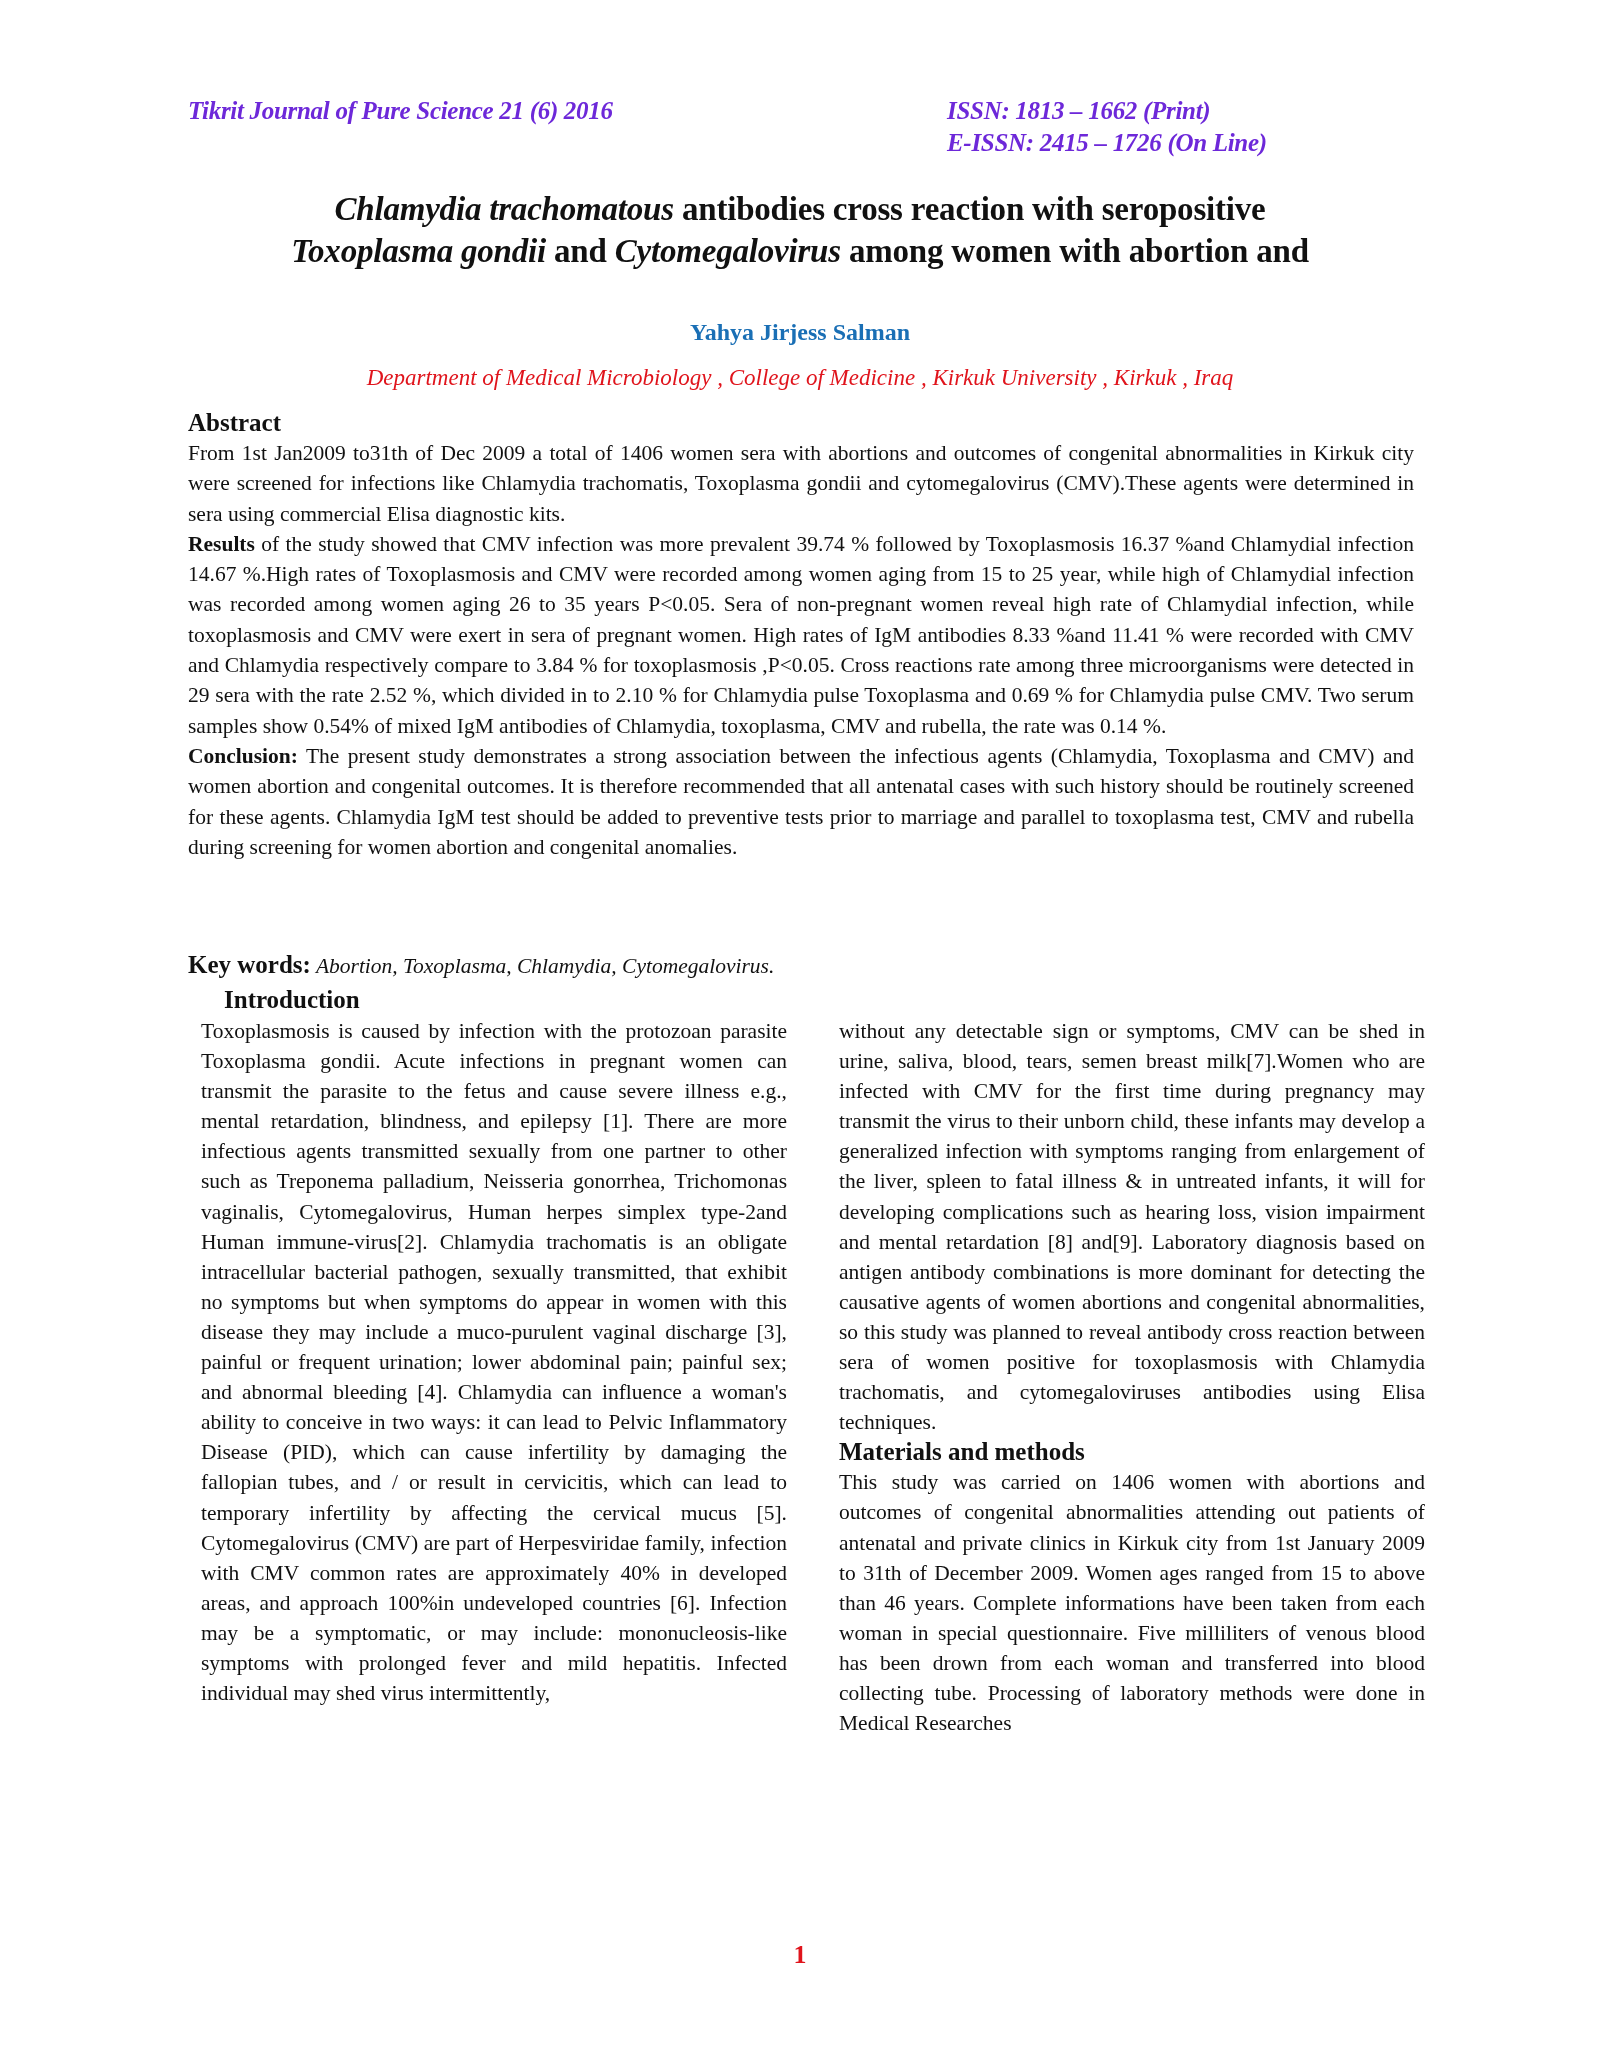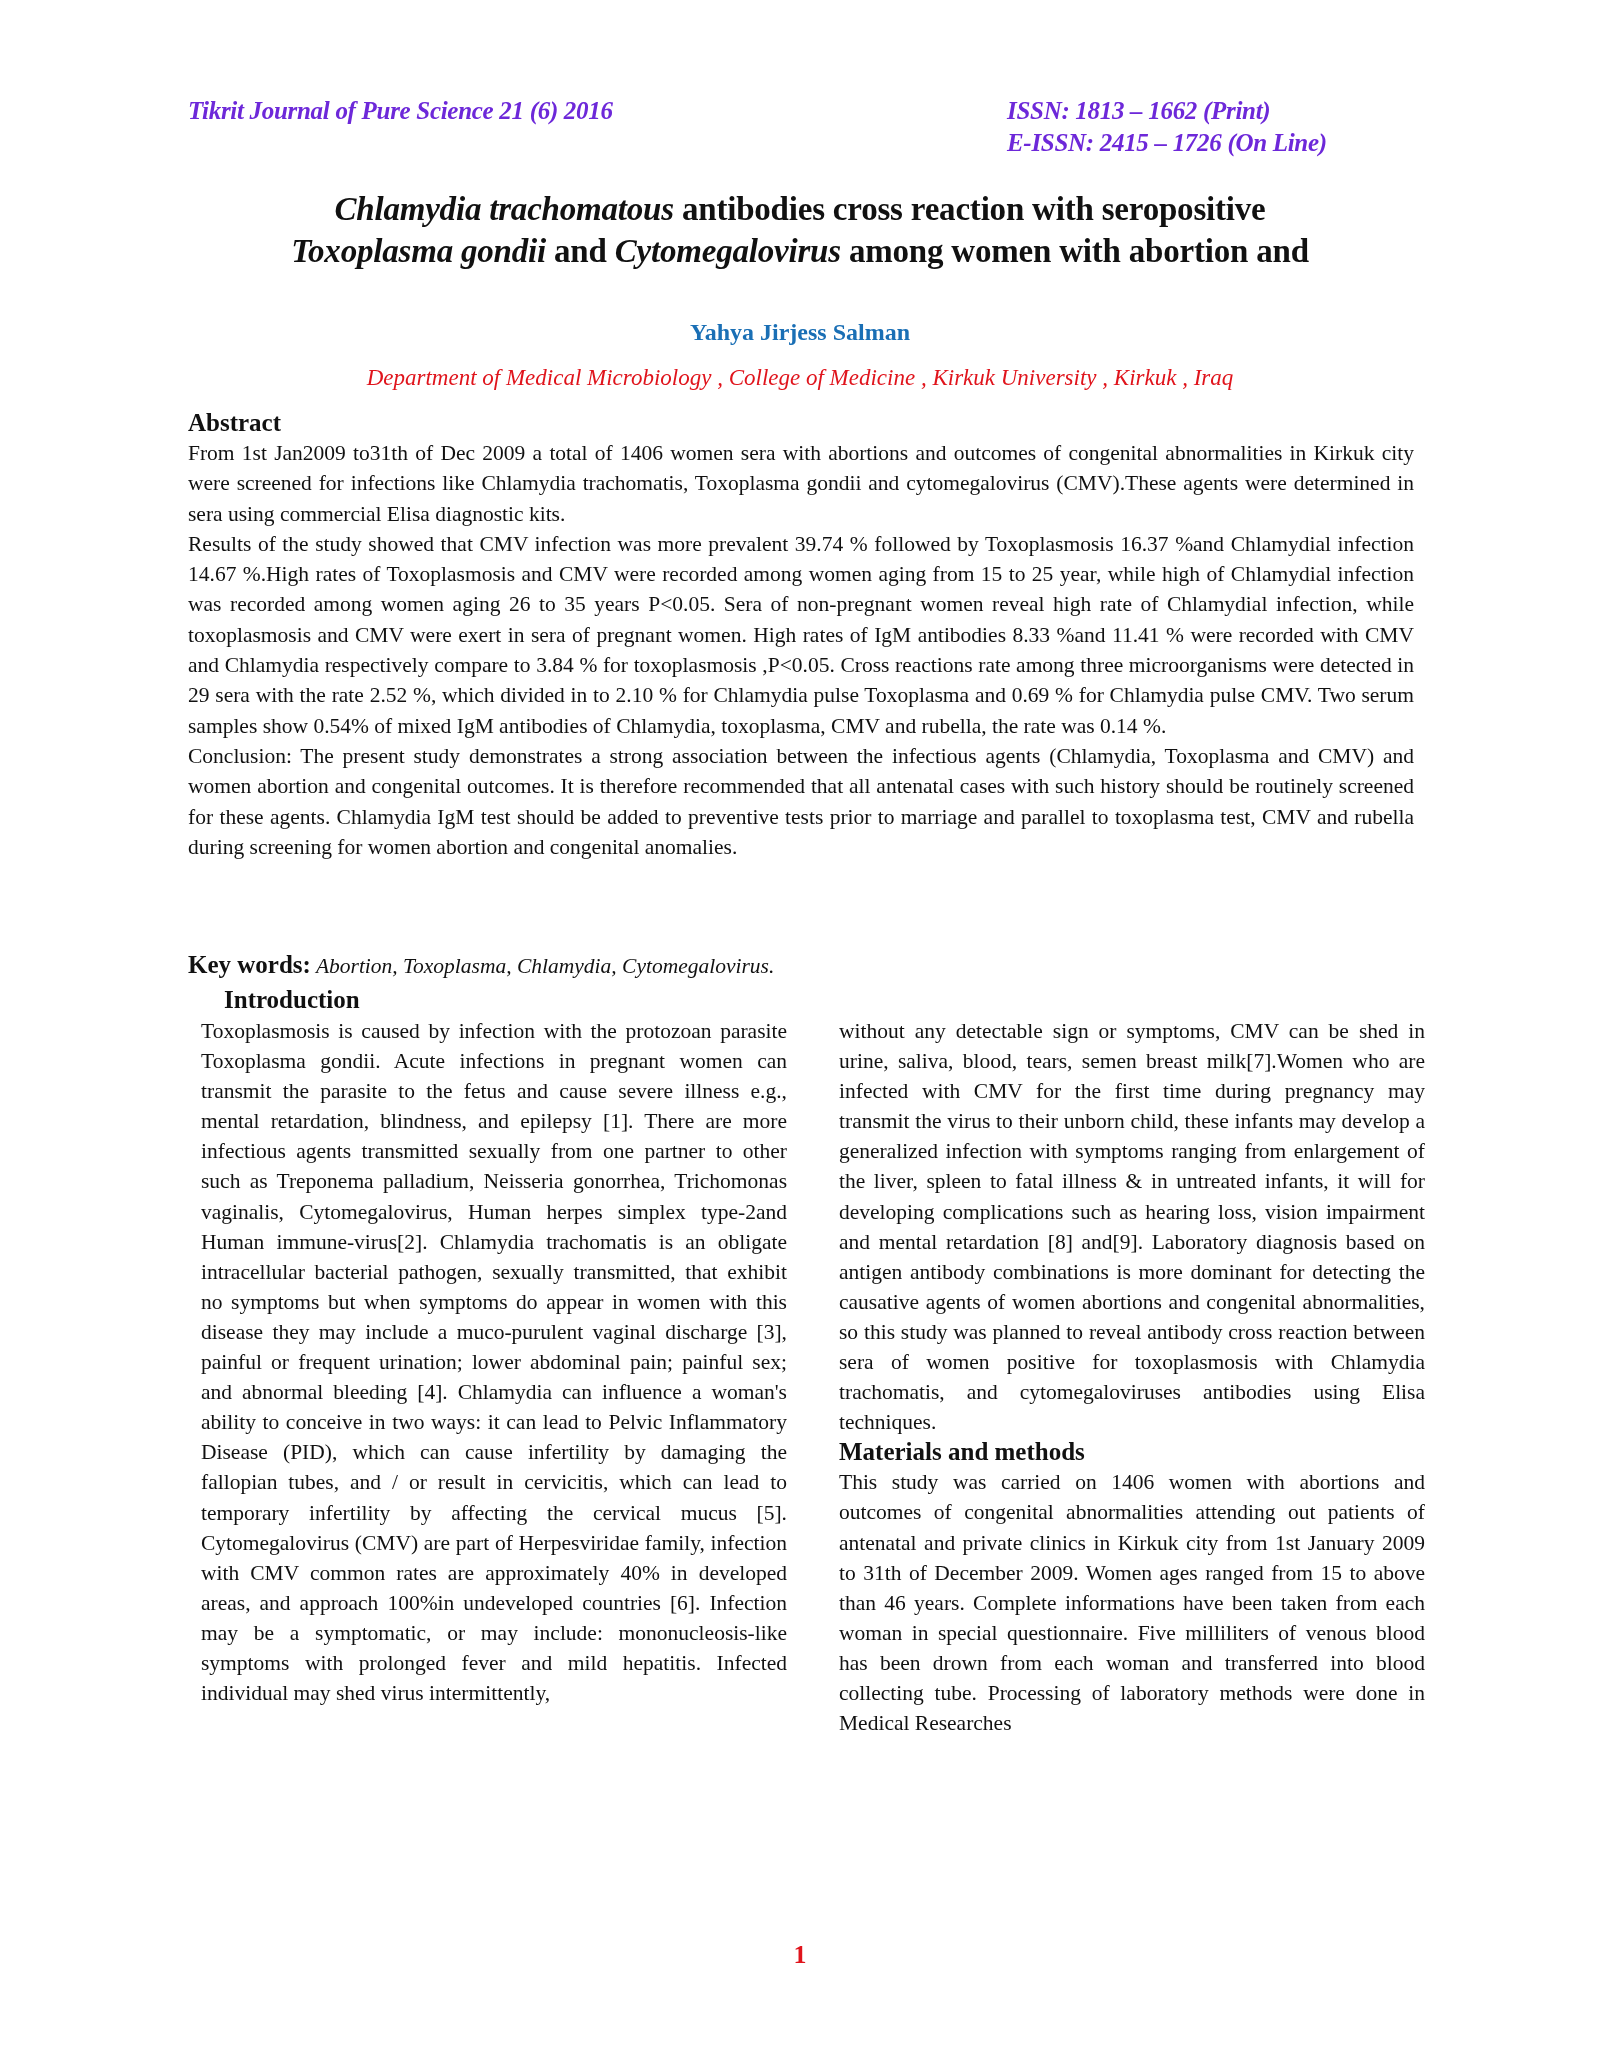--- a/index.html
+++ b/index.html
@@ -1,33 +1,33 @@
 <!DOCTYPE html>
 <html><head>
 <meta charset="utf-8">
 <style>
   html, body { margin: 0; padding: 0; background: #ffffff; }
   body { width: 1600px; height: 2071px; position: relative; overflow: hidden;
          font-family: "Liberation Serif", "DejaVu Serif", serif; color: #111; }
   .hdr { position: absolute; font-style: italic; font-weight: bold; color: #6d28d9;
          font-size: 25px; line-height: 32px; letter-spacing: -0.3px; }
   #hdr-left { left: 188px; top: 95px; }
-  #hdr-right { left: 1007px; top: 95px; }
+  #hdr-right { left: 947px; top: 95px; }
   .title { position: absolute; left: 180px; width: 1240px; top: 188px; text-align: center;
            font-weight: bold; font-size: 33px; line-height: 42px; letter-spacing: -0.2px; }
   .title i { font-style: italic; }
   .author { position: absolute; left: 180px; width: 1240px; top: 317px; text-align: center;
             color: #1a6fb5; font-weight: bold; font-size: 24px; line-height: 30px; }
   .affil { position: absolute; left: 180px; width: 1240px; top: 347px; text-align: center;
            color: #e0141c; font-style: italic; font-size: 23px; line-height: 30px; margin-top: 16px; }
   .abs-head { position: absolute; left: 188px; top: 408px; font-weight: bold; font-size: 25px; line-height: 30px; }
   .abs { position: absolute; left: 188px; width: 1226px; top: 438px; font-size: 21.5px; line-height: 30.3px;
          text-align: justify; }
   .abs p { margin: 0; }
-  .abs b { font-weight: normal; }
+  .abs b { font-weight: bold; }
   .kw { position: absolute; left: 188px; top: 950px; font-size: 21.5px; line-height: 30px; }
   .kw .kwl { font-weight: bold; font-size: 25px; }
   .intro-head { position: absolute; left: 188px; top: 985px; font-weight: bold; font-size: 25px; line-height: 30px; margin-left: 36px; }
   .col { position: absolute; width: 586px; font-size: 21.5px; line-height: 30.1px; text-align: justify; margin-left: 13px; }
   .col p { margin: 0; }
   #col-left { left: 188px; top: 1016px; }
   #col-right { left: 826px; top: 1016px; }
   .mm-head { font-weight: bold; font-size: 25px; line-height: 30px; margin: 0; }
   .pg { position: absolute; left: 0; width: 1600px; top: 1940px; text-align: center; color: #e0141c;
         font-weight: bold; font-size: 26px; }

